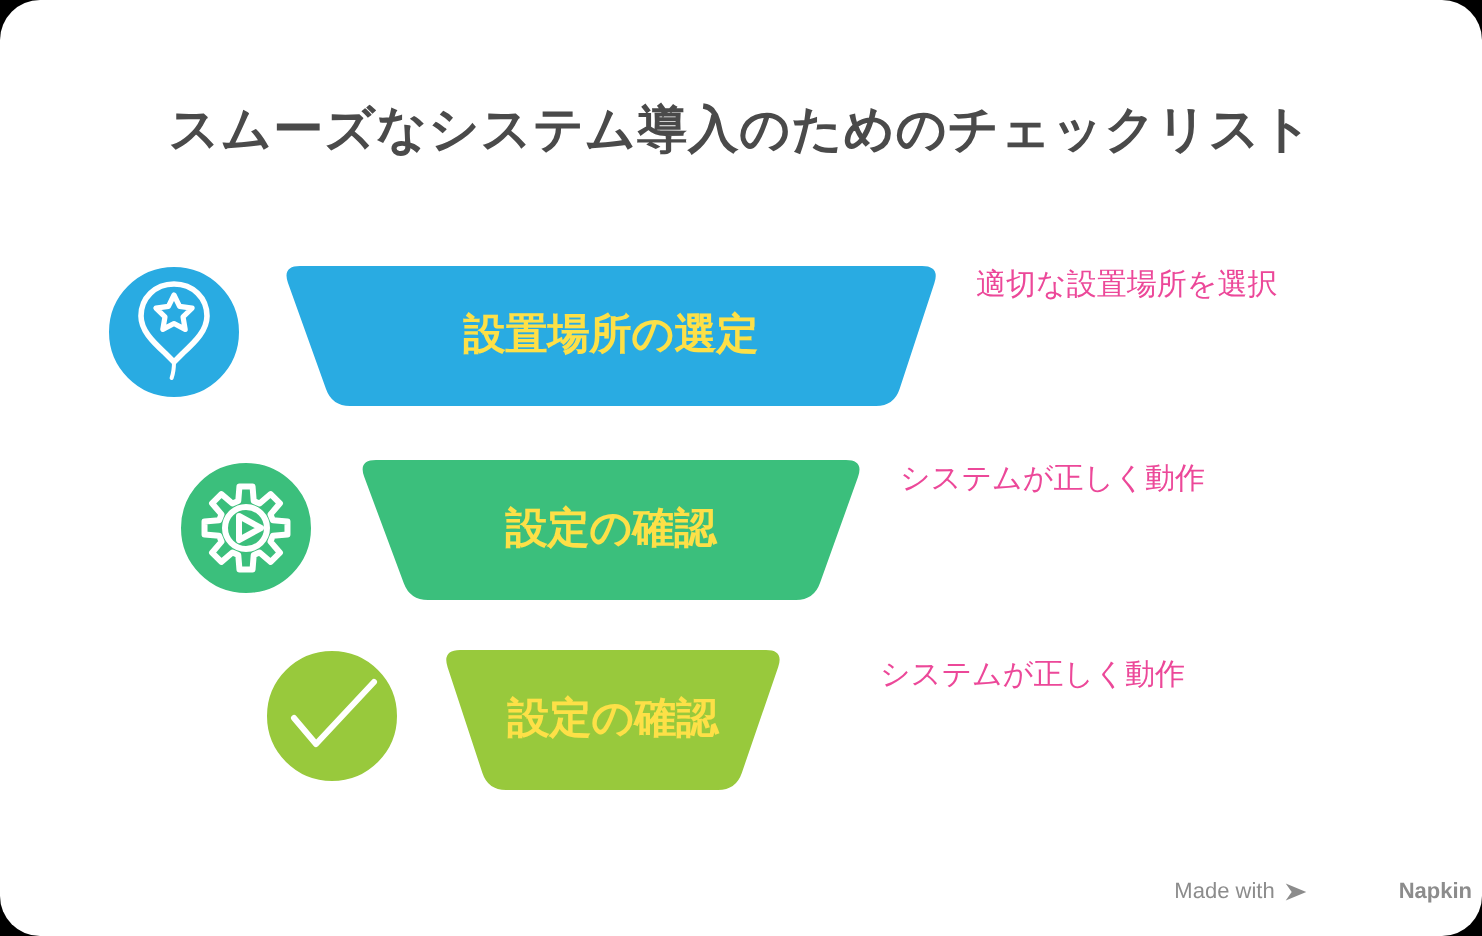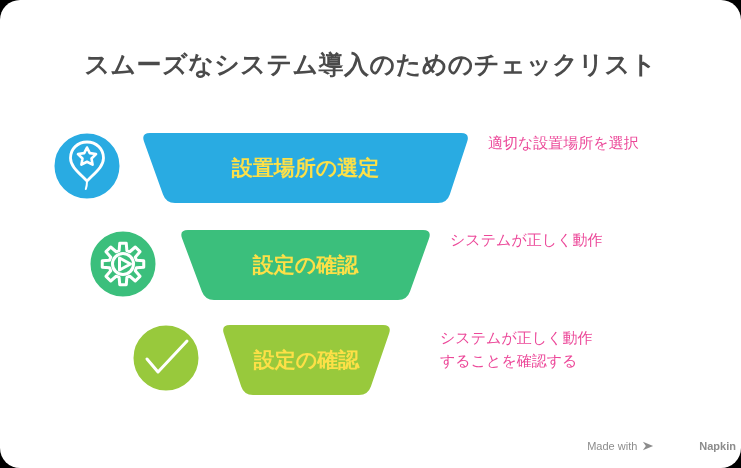--- a/index.html
+++ b/index.html
@@ -115,21 +115,20 @@
   <div class="step-label label-3">設定の確認</div>
 
   <div class="step-desc desc-1">
     <div>適切な設置場所を選択</div>
   </div>
   <div class="step-desc desc-2">
     <div>システムが正しく動作</div>
   </div>
   <div class="step-desc desc-3">
     <div>システムが正しく動作</div>
-    <div>することを確認する</div>
   </div>
 
   <div class="watermark">
     <span>Made with</span>
     <svg width="14" height="14" viewBox="0 0 15 15">
       <path d="M2,3 L13,7.5 L2,12 L5.2,7.5 Z" fill="#8C8C8C"></path>
     </svg>
     <span class="brand">Napkin</span>
   </div>
 </div>

